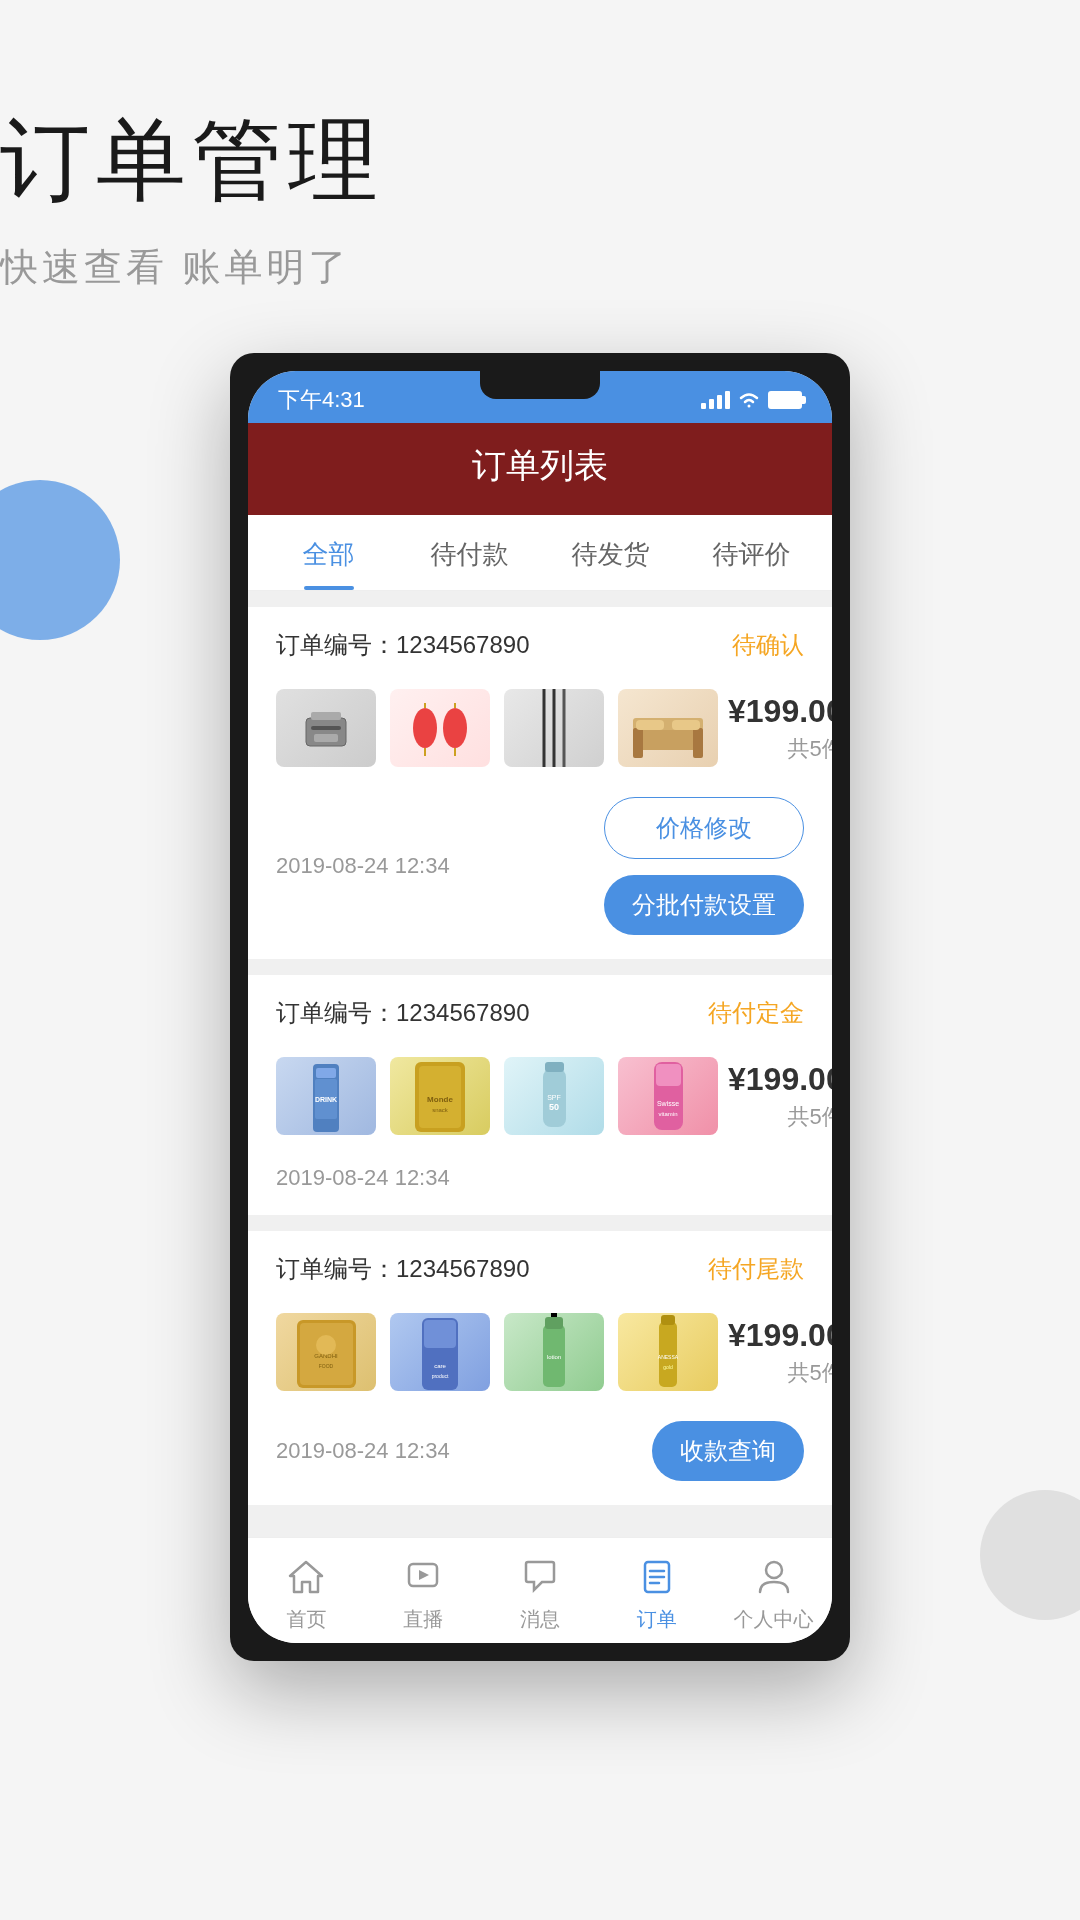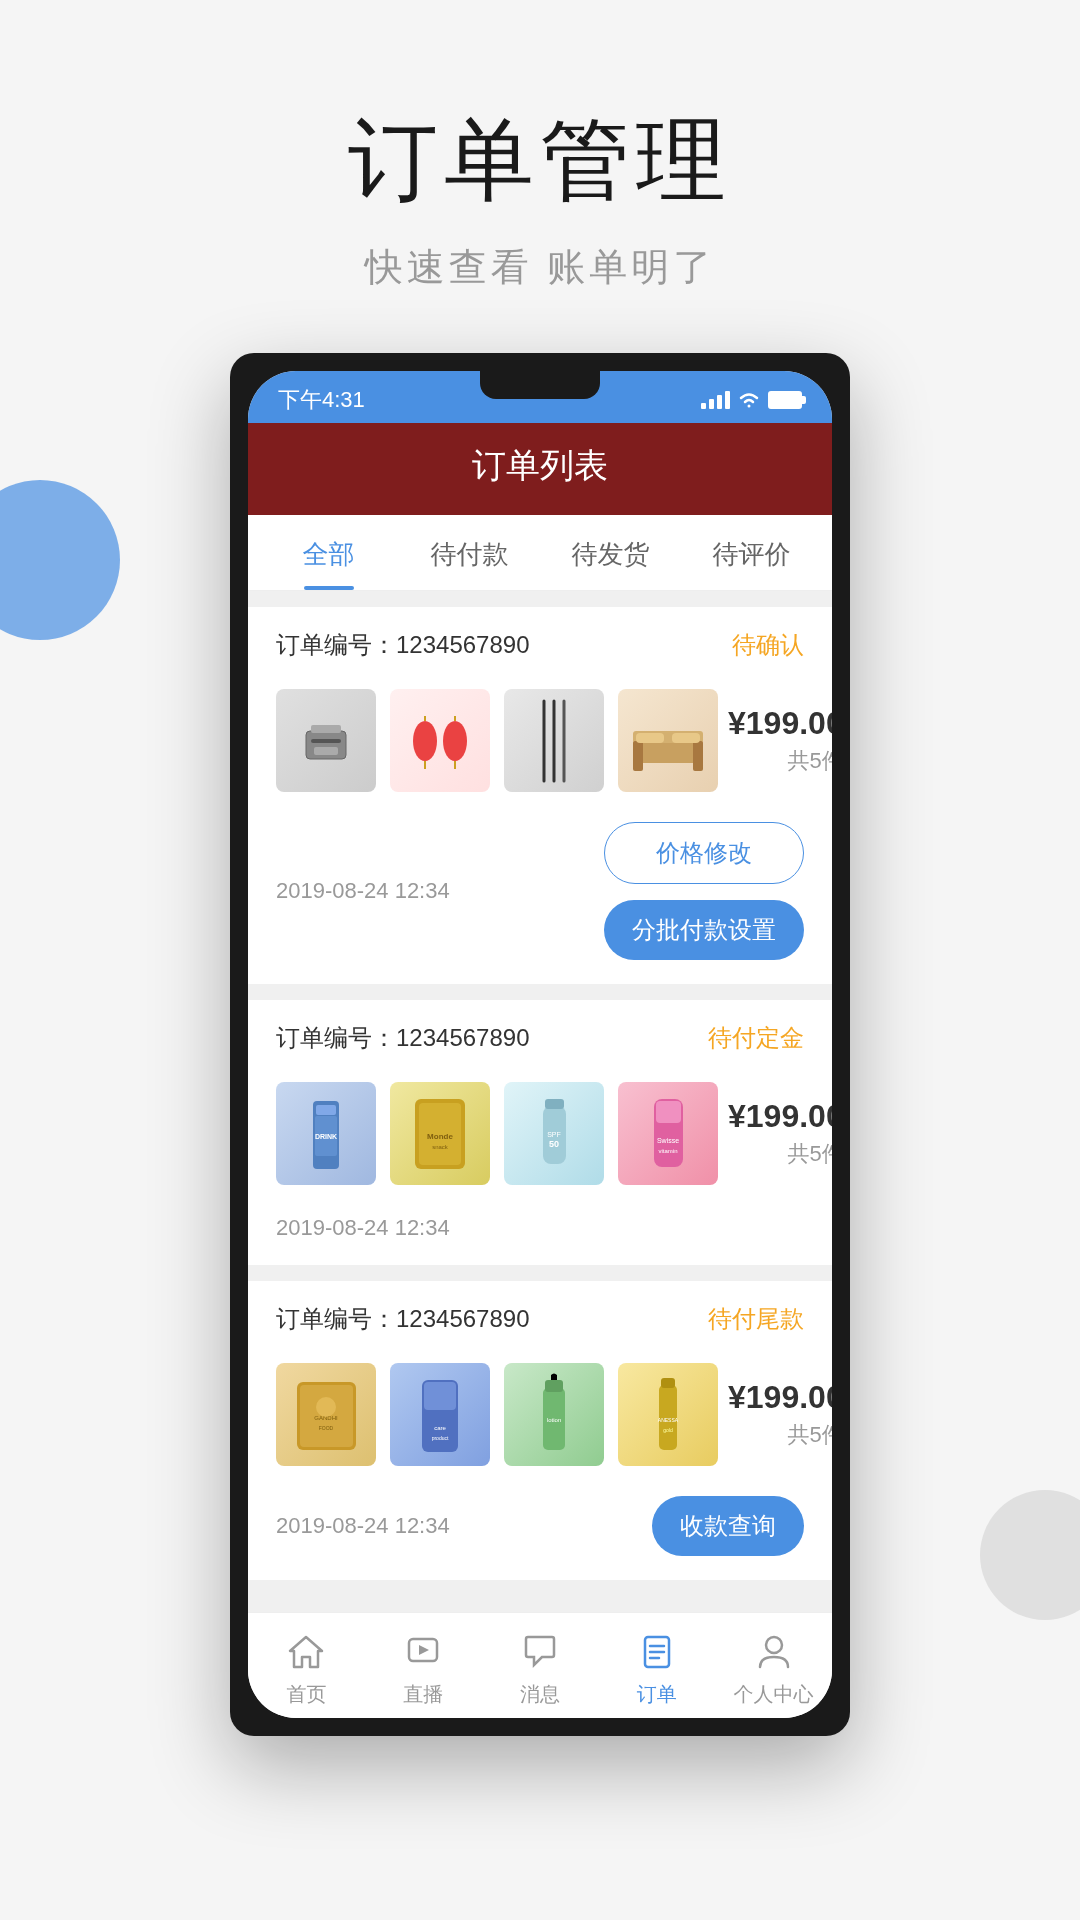--- a/index.html
+++ b/index.html
@@ -30,21 +30,20 @@
       bottom: 300px;
       width: 130px;
       height: 130px;
       border-radius: 50%;
       background: #c0c0c0;
       opacity: 0.4;
     }
 
     
     .page-header {
-      text-align: center;
       padding-top: 100px;
       padding-bottom: 60px;
     }
     .page-header h1 {
       font-size: 90px;
       font-weight: 400;
       color: #1a1a1a;
       letter-spacing: 6px;
     }
     .page-header p {
@@ -217,21 +216,21 @@
       align-items: center;
       padding: 10px 28px 16px;
     }
     .product-images {
       display: flex;
       gap: 14px;
       flex: 1;
     }
     .product-img {
       width: 100px;
-      height: 103px;
+      height: 78px;
       border-radius: 8px;
       background: #f5f5f5;
       display: flex;
       align-items: center;
       justify-content: center;
       overflow: hidden;
     }
     .order-price {
       text-align: right;
       margin-left: 10px;

